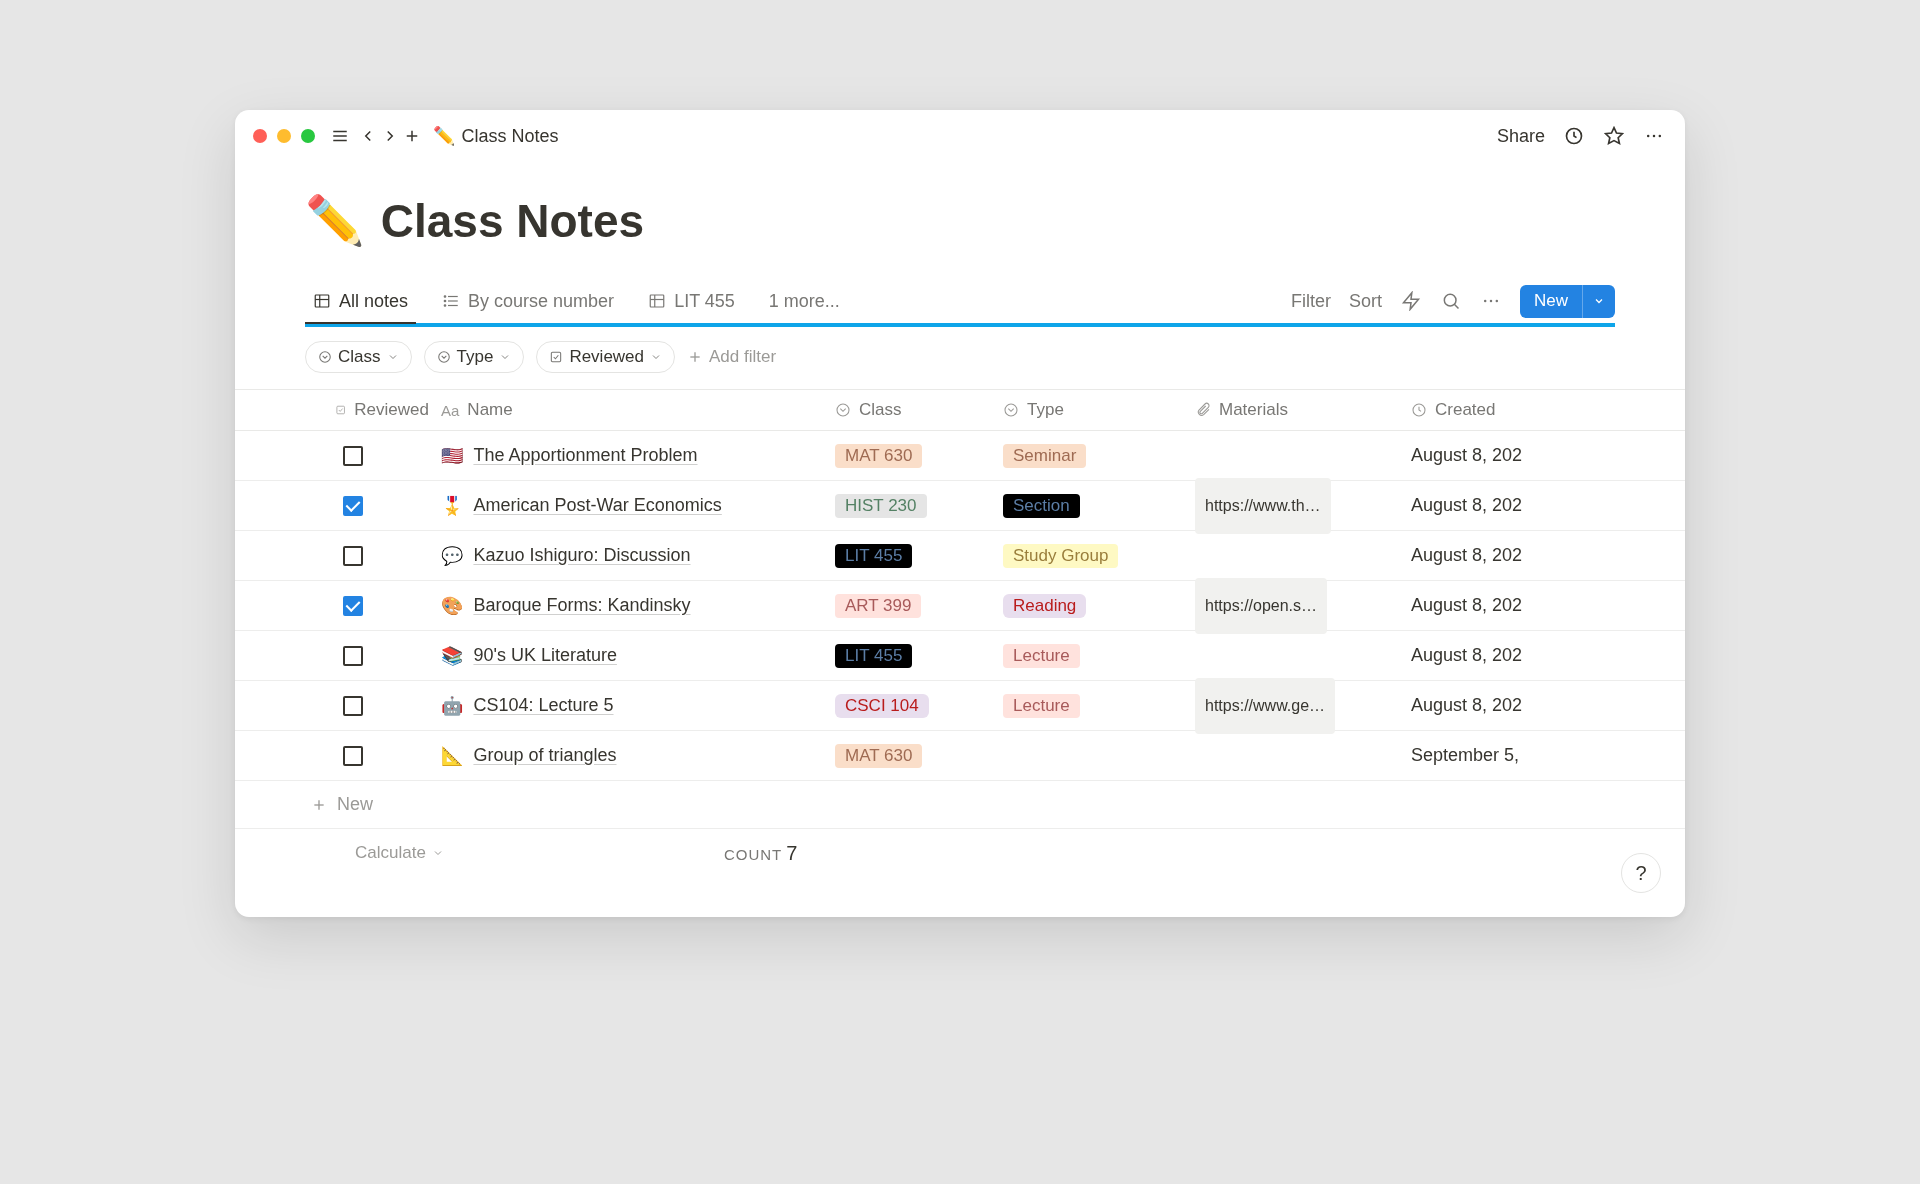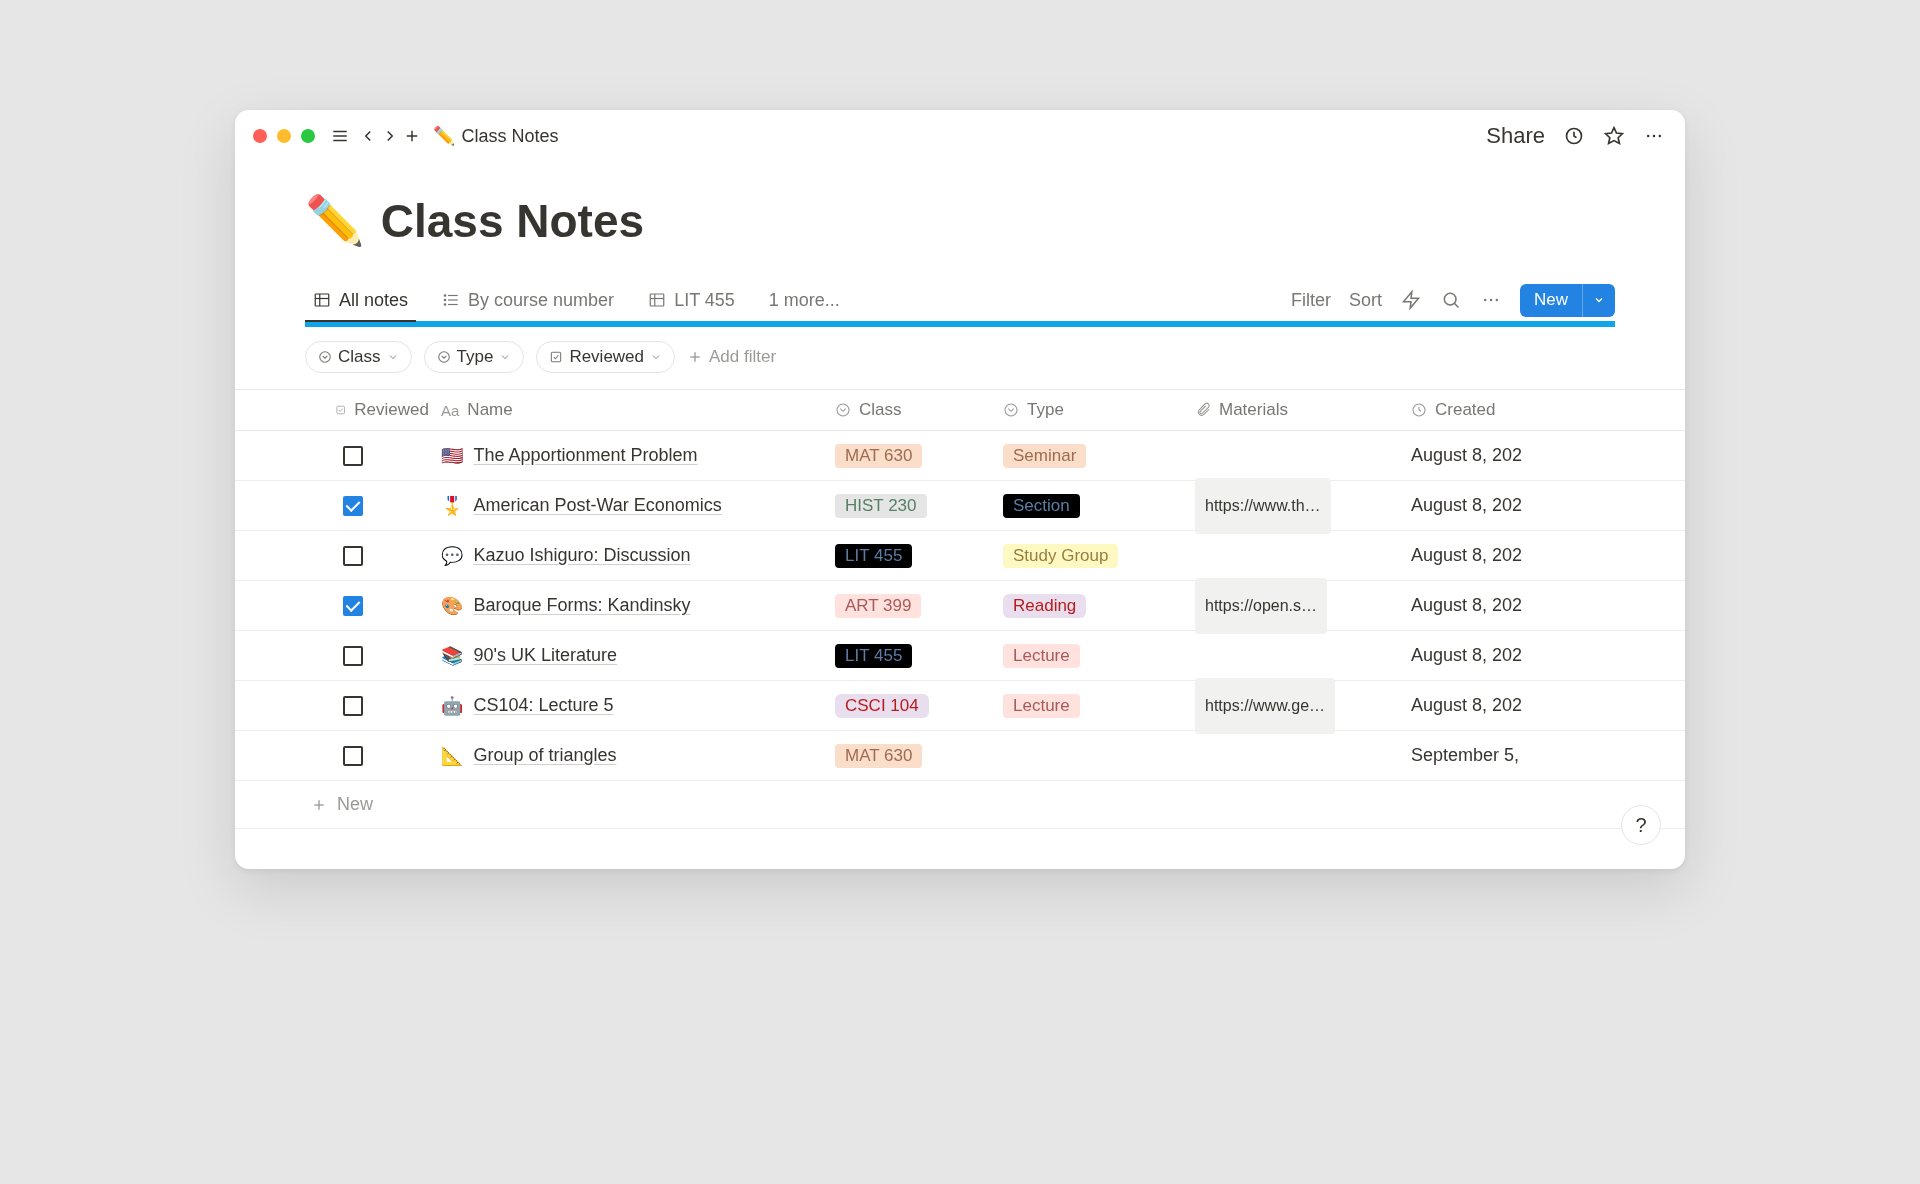--- a/index.html
+++ b/index.html
@@ -29,29 +29,29 @@
 }
 .traffic { display: flex; gap: 10px; margin-right: 14px;}
 .dot { width: 14px; height: 14px; border-radius: 50%; }
 .dot.red{background:#ff5f57;} .dot.yellow{background:#febc2e;} .dot.green{background:#28c840;}
 .tb-icon { width:22px; height:22px; display:flex; align-items:center; justify-content:center; color:#37352f; cursor:pointer; border-radius:4px; }
 .tb-icon svg{width:18px;height:18px;stroke:#37352f;stroke-width:2;fill:none;}
 .tb-gap{width:6px;}
 .breadcrumb{display:flex;align-items:center;font-size:18px;color:#37352f;margin-left:10px;gap:6px;}
 .tb-spacer{flex:1;}
 .tb-right{display:flex;align-items:center;gap:18px;color:#37352f;}
-.tb-share{font-size:22px;cursor:pointer;margin-left:10px;}
+.tb-share{font-size:18px;cursor:pointer;margin-left:10px;}
 .tb-right .tb-icon svg{width:20px;height:20px;}
 
 .page-content{padding:30px 70px 0 70px;}
 .page-title{display:flex;align-items:center;gap:16px;margin-bottom:30px;}
 .page-title .emoji{font-size:48px;}
 .page-title h1{font-size:46px;font-weight:700;color:#37352f;}
 
-.views-row{display:flex;align-items:center;border-bottom:6px solid #0ea5e9;height:48px;position:relative;text-align:center;}
+.views-row{display:flex;align-items:center;border-bottom:4px solid #0ea5e9;height:48px;position:relative;text-align:center;}
 .view-tab{display:flex;align-items:center;gap:8px;font-size:18px;color:#787774;padding:0 8px;height:100%;cursor:pointer;margin-right:18px;}
 .view-tab.active{color:#37352f;font-weight:500;position:relative;}
 .view-tab.active::after{content:"";position:absolute;left:0;right:0;bottom:-1px;height:2px;background:#37352f;}
 .view-tab svg{width:18px;height:18px;stroke:#787774;stroke-width:1.6;fill:none;}
 .view-tab.active svg{stroke:#37352f;}
 .views-spacer{flex:1;}
 .views-actions{display:flex;align-items:center;gap:18px;color:#787774;font-size:18px;}
 .views-actions .iconbtn{width:22px;height:22px;display:flex;align-items:center;justify-content:center;cursor:pointer;}
 .views-actions .iconbtn svg{width:20px;height:20px;stroke:#787774;stroke-width:1.8;fill:none;}
 .new-btn{display:flex;align-items:center;background:#2383e2;color:#fff;border-radius:6px;overflow:hidden;cursor:pointer;}
@@ -463,19 +463,30 @@
               <div class="td col-created">September 5,</div>
             </div>
           </div>
         <div class="new-row">
           <svg viewBox="0 0 24 24">
               <line x1="12" y1="5" x2="12" y2="19"></line>
               <line x1="5" y1="12" x2="19" y2="12"></line>
             </svg>
           <span>New</span>
         </div>
+        <div class="footer-row">
+          <div class="calc">
+            <span>Calculate</span>
+            <svg viewBox="0 0 24 24">
+                <polyline points="6 9 12 15 18 9"></polyline>
+              </svg>
+          </div>
+          <div class="count">
+            <span>COUNT</span><span class="num">7</span>
+          </div>
+        </div>
       </div>
     </div>
   </div>
 
   <div class="help-btn">?</div>
   <div style="height:40px;"></div>
 </div>
 
 </body></html>

